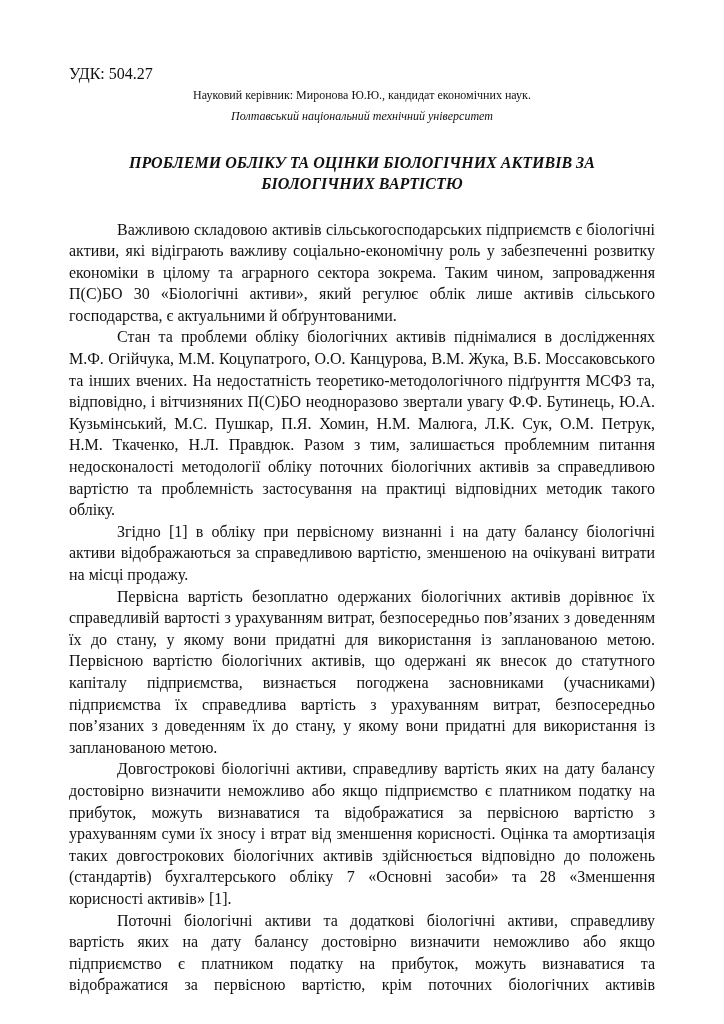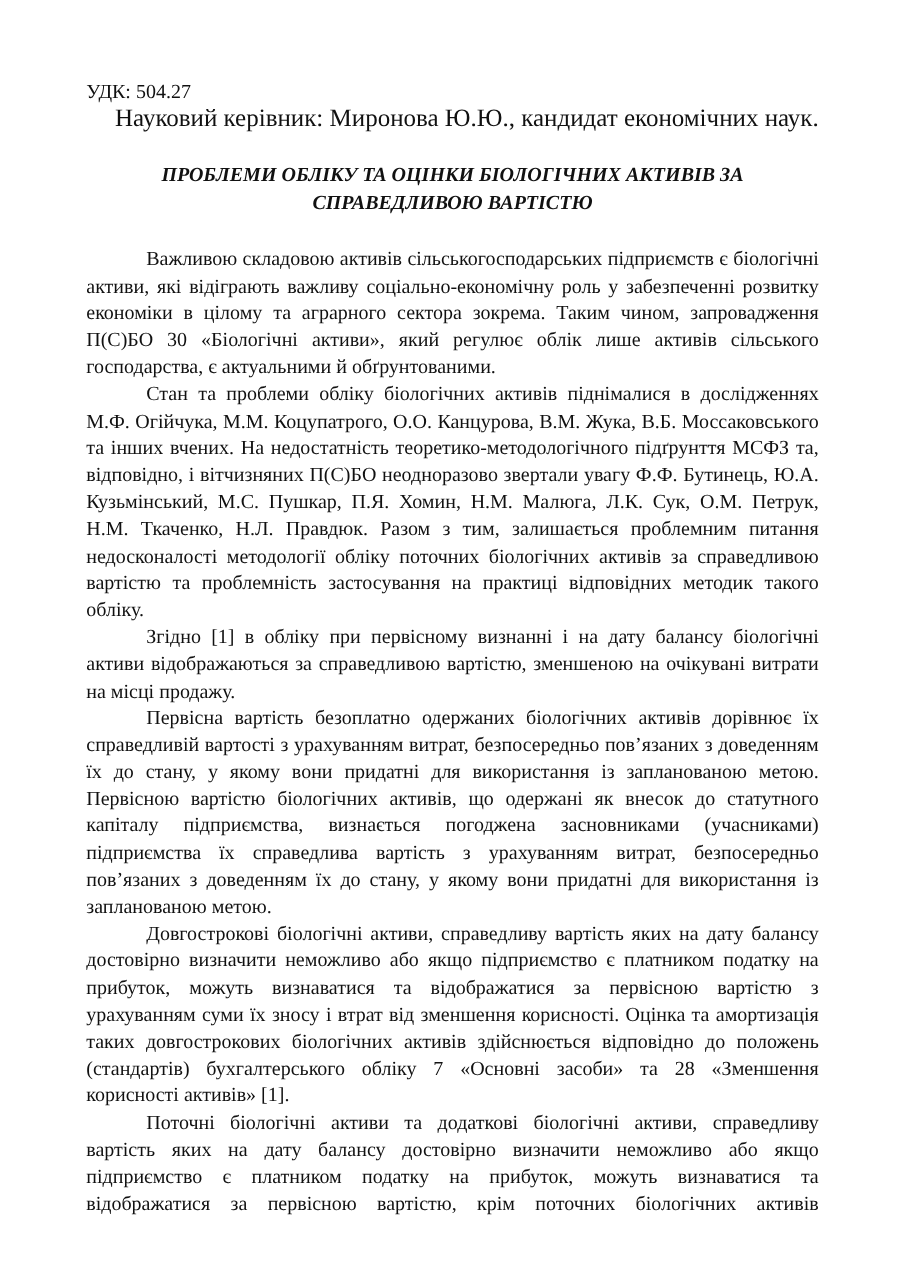--- a/index.html
+++ b/index.html
@@ -20,22 +20,22 @@
     left: 69px;
     top: 63px;
     width: 586px;
   }
   .udc {
     font-size: 16px;
     line-height: 21.5px;
     margin: 0;
   }
   .center {
-    text-align: right;
-    font-size: 20px;
+    text-align: center;
+    font-size: 12px;
     line-height: 21.5px;
     margin: 0;
   }
   .italic { font-style: italic; }
   .title {
     text-align: center;
     font-weight: bold;
     font-size: 16px;
     line-height: 21.5px;
     margin: 24px 0 0 0;
@@ -54,24 +54,25 @@
   .para.last-cut {
     text-align-last: justify;
   }
 </style>
 </head>
 <body>
 
 <div class="page">
   <p class="udc">УДК: 504.27</p>
   <p class="center">Науковий керівник: Миронова Ю.Ю., кандидат економічних наук.</p>
+  <p class="center italic">Полтавський національний технічний університет</p>
 
   <div class="title">
     <div>ПРОБЛЕМИ ОБЛІКУ ТА ОЦІНКИ БІОЛОГІЧНИХ АКТИВІВ ЗА</div>
-    <div>СПРАВЕДЛИВОЮ ВАРТІСТЮ</div>
+    <div>БІОЛОГІЧНИХ ВАРТІСТЮ</div>
   </div>
 
   <div class="body-text">
     <p class="para">Важливою складовою активів сільськогосподарських підприємств є біологічні активи, які відіграють важливу соціально-економічну роль у забезпеченні розвитку економіки в цілому та аграрного сектора зокрема. Таким чином, запровадження П(С)БО 30 «Біологічні активи», який регулює облік лише активів сільського господарства, є актуальними й обґрунтованими.</p>
     <p class="para">Стан та проблеми обліку біологічних активів піднімалися в дослідженнях М.Ф. Огійчука, М.М. Коцупатрого, О.О. Канцурова, В.М. Жука, В.Б. Моссаковського та інших вчених. На недостатність теоретико-методологічного підґрунття МСФЗ та, відповідно, і вітчизняних П(С)БО неодноразово звертали увагу Ф.Ф. Бутинець, Ю.А. Кузьмінський, М.С. Пушкар, П.Я. Хомин, Н.М. Малюга, Л.К. Сук, О.М. Петрук, Н.М. Ткаченко, Н.Л. Правдюк. Разом з тим, залишається проблемним питання недосконалості методології обліку поточних біологічних активів за справедливою вартістю та проблемність застосування на практиці відповідних методик такого обліку.</p>
     <p class="para">Згідно [1] в обліку при первісному визнанні і на дату балансу біологічні активи відображаються за справедливою вартістю, зменшеною на очікувані витрати на місці продажу.</p>
     <p class="para">Первісна вартість безоплатно одержаних біологічних активів дорівнює їх справедливій вартості з урахуванням витрат, безпосередньо пов’язаних з доведенням їх до стану, у якому вони придатні для використання із запланованою метою. Первісною вартістю біологічних активів, що одержані як внесок до статутного капіталу підприємства, визнається погоджена засновниками (учасниками) підприємства їх справедлива вартість з урахуванням витрат, безпосередньо пов’язаних з доведенням їх до стану, у якому вони придатні для використання із запланованою метою.</p>
     <p class="para">Довгострокові біологічні активи, справедливу вартість яких на дату балансу достовірно визначити неможливо або якщо підприємство є платником податку на прибуток, можуть визнаватися та відображатися за первісною вартістю з урахуванням суми їх зносу і втрат від зменшення корисності. Оцінка та амортизація таких довгострокових біологічних активів здійснюється відповідно до положень (стандартів) бухгалтерського обліку 7 «Основні засоби» та 28 «Зменшення корисності активів» [1].</p>
     <p class="para last-cut">Поточні біологічні активи та додаткові біологічні активи, справедливу вартість яких на дату балансу достовірно визначити неможливо або якщо підприємство є платником податку на прибуток, можуть визнаватися та відображатися за первісною вартістю, крім поточних біологічних активів</p>
   </div>

